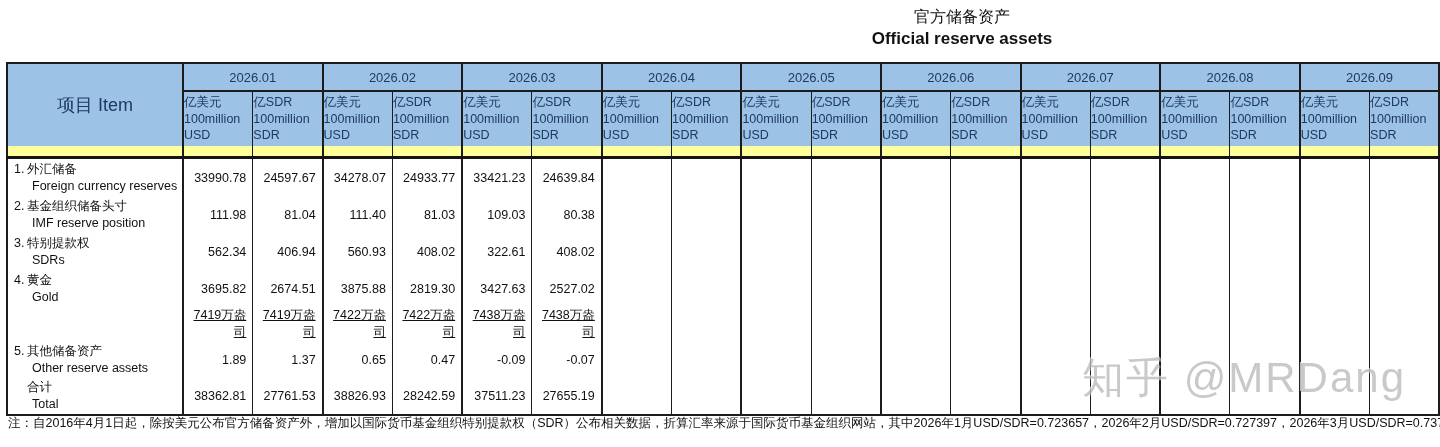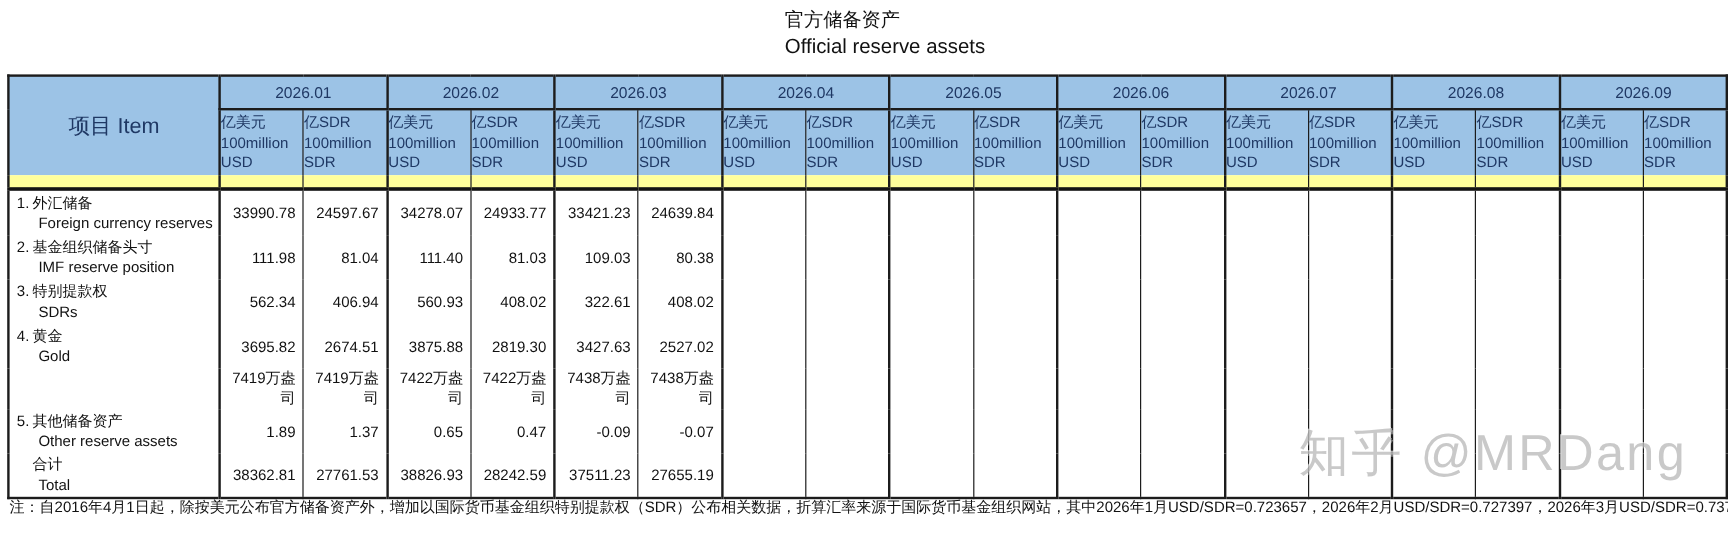--- a/index.html
+++ b/index.html
@@ -1,38 +1,38 @@
 <!DOCTYPE html>
 <html style="--hdrblue: #9CC3E6; --bandyellow: #FFFF9C; --hdrtext: #1F3864;"><head>
 <meta charset="utf-8">
 <style>
   html,body{margin:0;padding:0;background:#fff;width:1440px;height:447px;overflow:hidden;
     font-family:"Liberation Sans","DejaVu Sans",sans-serif;position:relative;}
-  .title-wrap{position:absolute;top:6px;left:654px;width:500px;text-align:left;z-index:1;}
+  .title-wrap{position:absolute;top:6px;left:712px;width:500px;text-align:center;z-index:1;}
   .title-zh{font-family:"DejaVu Serif","Liberation Serif",serif;font-size:16px;color:#111;line-height:22px;}
-  .title-en{font-size:17px;font-weight:400;color:#111;line-height:21px;}
+  .title-en{font-size:17px;font-weight:700;color:#111;line-height:21px;}
   .table-wrap{position:absolute;left:6px;top:62px;z-index:1;}
   table{border-collapse:collapse;table-layout:fixed;width:1432px;border:2px solid #1c1c1c;background:#fff;}
   col.c-item{width:176px;}
   col.c-d{width:69.8px;}
   th,td{padding:0;margin:0;}
   .th-item{background:var(--hdrblue);color:var(--hdrtext);font-size:18px;font-weight:400;text-align:center;vertical-align:middle;}
   .th-month{background:var(--hdrblue);color:var(--hdrtext);font-size:13px;font-weight:400;height:26px;
     text-align:center;vertical-align:middle;border-bottom:2px solid #1c1c1c;margin-left:20px;}
   .th-sub{background:var(--hdrblue);color:var(--hdrtext);font-size:12.5px;font-weight:400;height:54px;
     line-height:1.32;text-align:left;vertical-align:middle;}
   tr.band td{background:var(--bandyellow);height:10px;border-bottom:3px solid #141414;}
   .mstart{border-left:2px solid #1c1c1c;}
   .sstart{border-left:1px solid #1c1c1c;}
   .td-val{text-align:right;padding-right:6px;font-size:12.5px;color:#111;vertical-align:middle;}
   .td-label{padding-left:6px;color:#111;vertical-align:middle;font-size:12.5px;line-height:1.35;}
   .td-label .no{display:inline-block;width:13px;}
   .td-label .en{margin-left:18px;}
   tr.r-label td{height:37px;}
-  tr.r-ounce td{height:25px;}
+  tr.r-ounce td{height:25px;text-decoration:underline;}
   tr.r-total td{height:36px;}
   .note{position:absolute;left:8px;top:415px;font-size:12.5px;color:#111;white-space:nowrap;z-index:1;}
   .watermark{position:absolute;left:1082px;top:350px;font-size:42px;letter-spacing:2px;color:#bcbcbc;
     opacity:.8;z-index:10;text-shadow:-1px -1px 0 rgba(255,255,255,.85),1px 1px 0 rgba(255,255,255,.5);
     font-family:"Liberation Sans","DejaVu Sans",sans-serif;white-space:nowrap;}
 </style>
 </head>
 <body>
 
 <div class="title-wrap">

